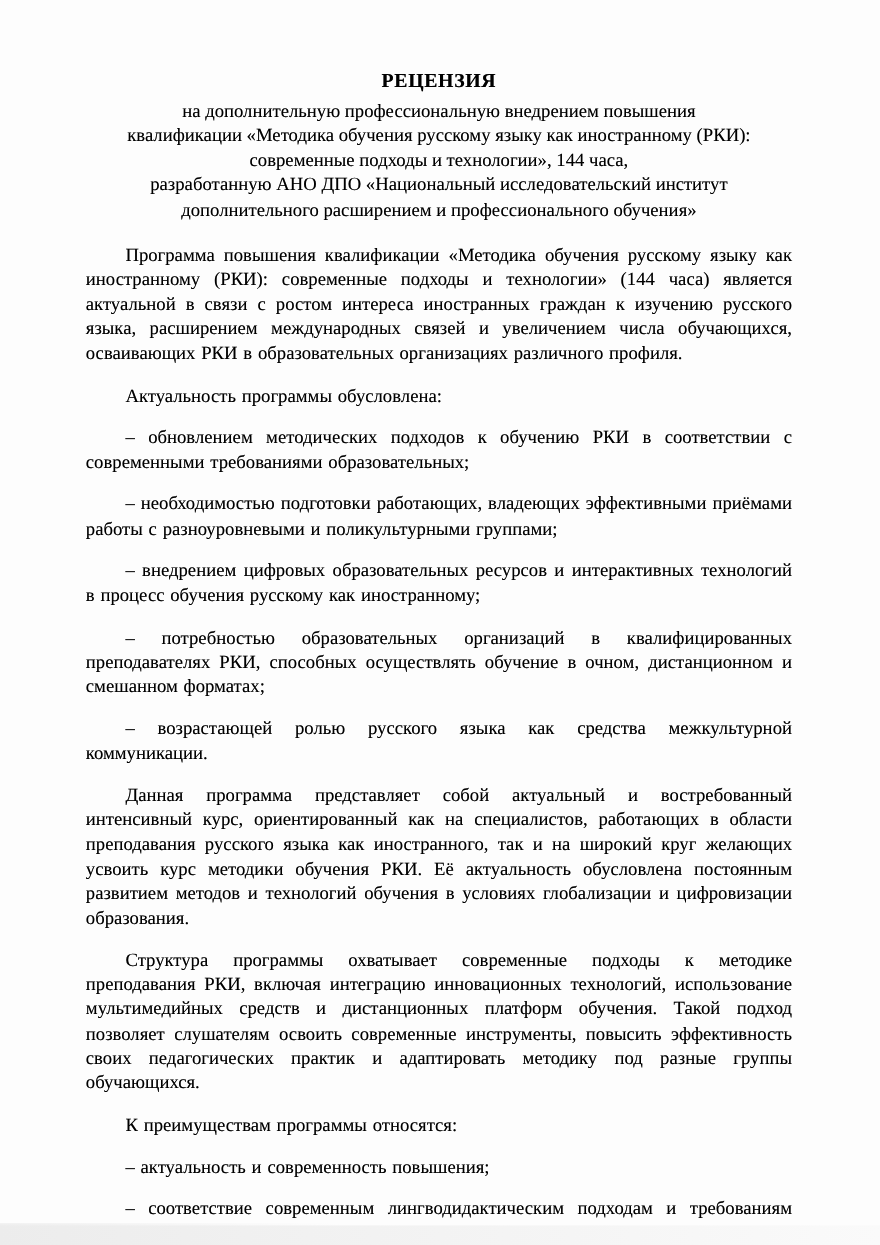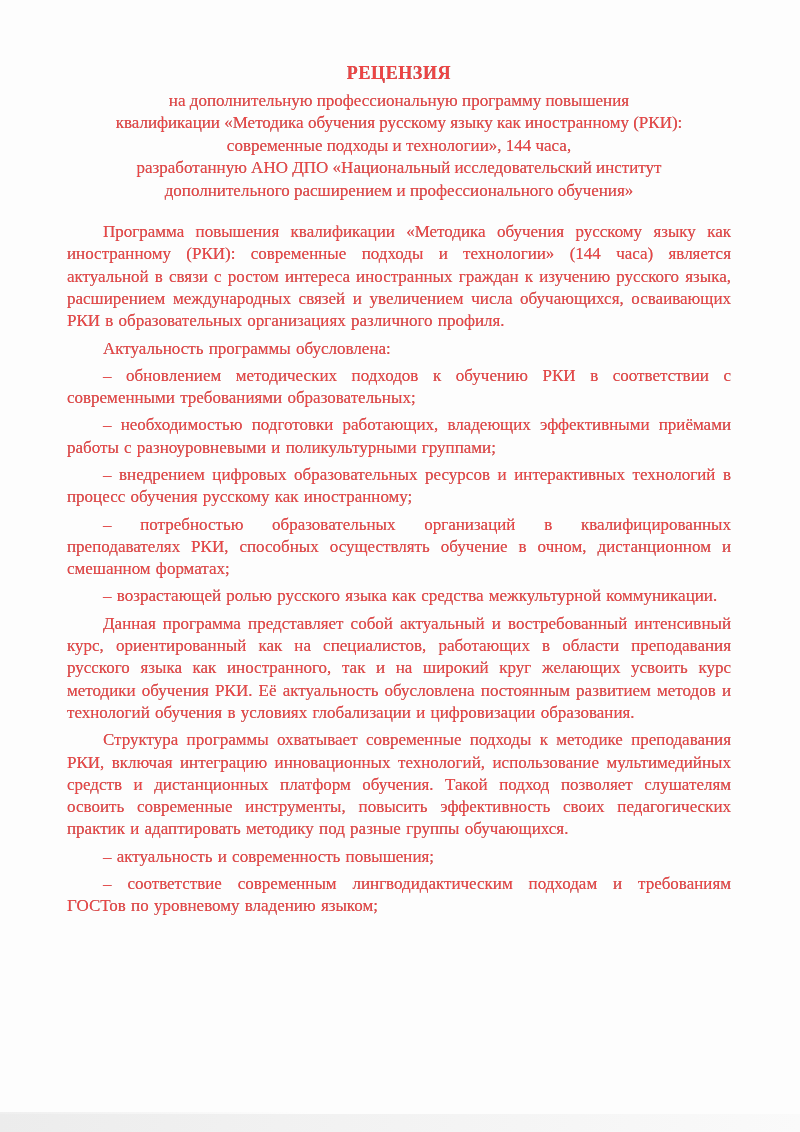--- a/index.html
+++ b/index.html
@@ -7,21 +7,21 @@
     padding: 0;
     background: #ffffff;
   }
   .page {
     position: relative;
     width: 800px;
     height: 1132px;
     background: #fdfdfd;
     overflow: hidden;
     font-family: "Liberation Serif", "DejaVu Serif", serif;
-    color: #ef4444;
+    color: #000000;
   }
   .content {
     position: absolute;
     left: 62px;
     top: 60px;
     width: 674px;
   }
   .doc-title {
     text-align: center;
     font-size: 18px;
@@ -34,21 +34,21 @@
   .subtitle-line {
     text-align: center;
     font-size: 17px;
     line-height: 22.4px;
     text-shadow: 0 0 0.4px rgba(0,0,0,0.45);
   }
   .body-text {
     margin-top: 19px;
   }
   .para {
-    margin: 5px;
+    margin: 16px;
     font-size: 17px;
     line-height: 22.3px;
     text-align: justify;
     text-indent: 36px;
     word-spacing: 1px;
     text-shadow: 0 0 0.4px rgba(0,0,0,0.45);
   }
   .scan-shadow {
     position: absolute;
     left: 0;
@@ -68,37 +68,38 @@
 </style>
 </head>
 <body>
 
 <div class="page">
   <div class="content">
 
     <h1 class="doc-title">РЕЦЕНЗИЯ</h1>
 
     <div>
-      <div class="subtitle-line">на дополнительную профессиональную программу повышения</div>
+      <div class="subtitle-line">на дополнительную профессиональную внедрением повышения</div>
       <div class="subtitle-line">квалификации «Методика обучения русскому языку как иностранному (РКИ):</div>
       <div class="subtitle-line">современные подходы и технологии», 144 часа,</div>
       <div class="subtitle-line">разработанную АНО ДПО «Национальный исследовательский институт</div>
       <div class="subtitle-line">дополнительного расширением и профессионального обучения»</div>
     </div>
 
     <div class="body-text">
       <p class="para">Программа повышения квалификации «Методика обучения русскому языку как иностранному (РКИ): современные подходы и технологии» (144 часа) является актуальной в связи с ростом интереса иностранных граждан к изучению русского языка, расширением международных связей и увеличением числа обучающихся, осваивающих РКИ в образовательных организациях различного профиля.</p>
       <p class="para">Актуальность программы обусловлена:</p>
       <p class="para">– обновлением методических подходов к обучению РКИ в соответствии с современными требованиями образовательных;</p>
       <p class="para">– необходимостью подготовки работающих, владеющих эффективными приёмами работы с разноуровневыми и поликультурными группами;</p>
       <p class="para">– внедрением цифровых образовательных ресурсов и интерактивных технологий в процесс обучения русскому как иностранному;</p>
       <p class="para">– потребностью образовательных организаций в квалифицированных преподавателях РКИ, способных осуществлять обучение в очном, дистанционном и смешанном форматах;</p>
       <p class="para">– возрастающей ролью русского языка как средства межкультурной коммуникации.</p>
       <p class="para">Данная программа представляет собой актуальный и востребованный интенсивный курс, ориентированный как на специалистов, работающих в области преподавания русского языка как иностранного, так и на широкий круг желающих усвоить курс методики обучения РКИ. Её актуальность обусловлена постоянным развитием методов и технологий обучения в условиях глобализации и цифровизации образования.</p>
       <p class="para">Структура программы охватывает современные подходы к методике преподавания РКИ, включая интеграцию инновационных технологий, использование мультимедийных средств и дистанционных платформ обучения. Такой подход позволяет слушателям освоить современные инструменты, повысить эффективность своих педагогических практик и адаптировать методику под разные группы обучающихся.</p>
+      <p class="para">К преимуществам программы относятся:</p>
       <p class="para">– актуальность и современность повышения;</p>
       <p class="para">– соответствие современным лингводидактическим подходам и требованиям ГОСТов по уровневому владению языком;</p>
     </div>
 
   </div>
 
   <div class="scan-shadow-edge"></div>
   <div class="scan-shadow"></div>
 </div>
 

